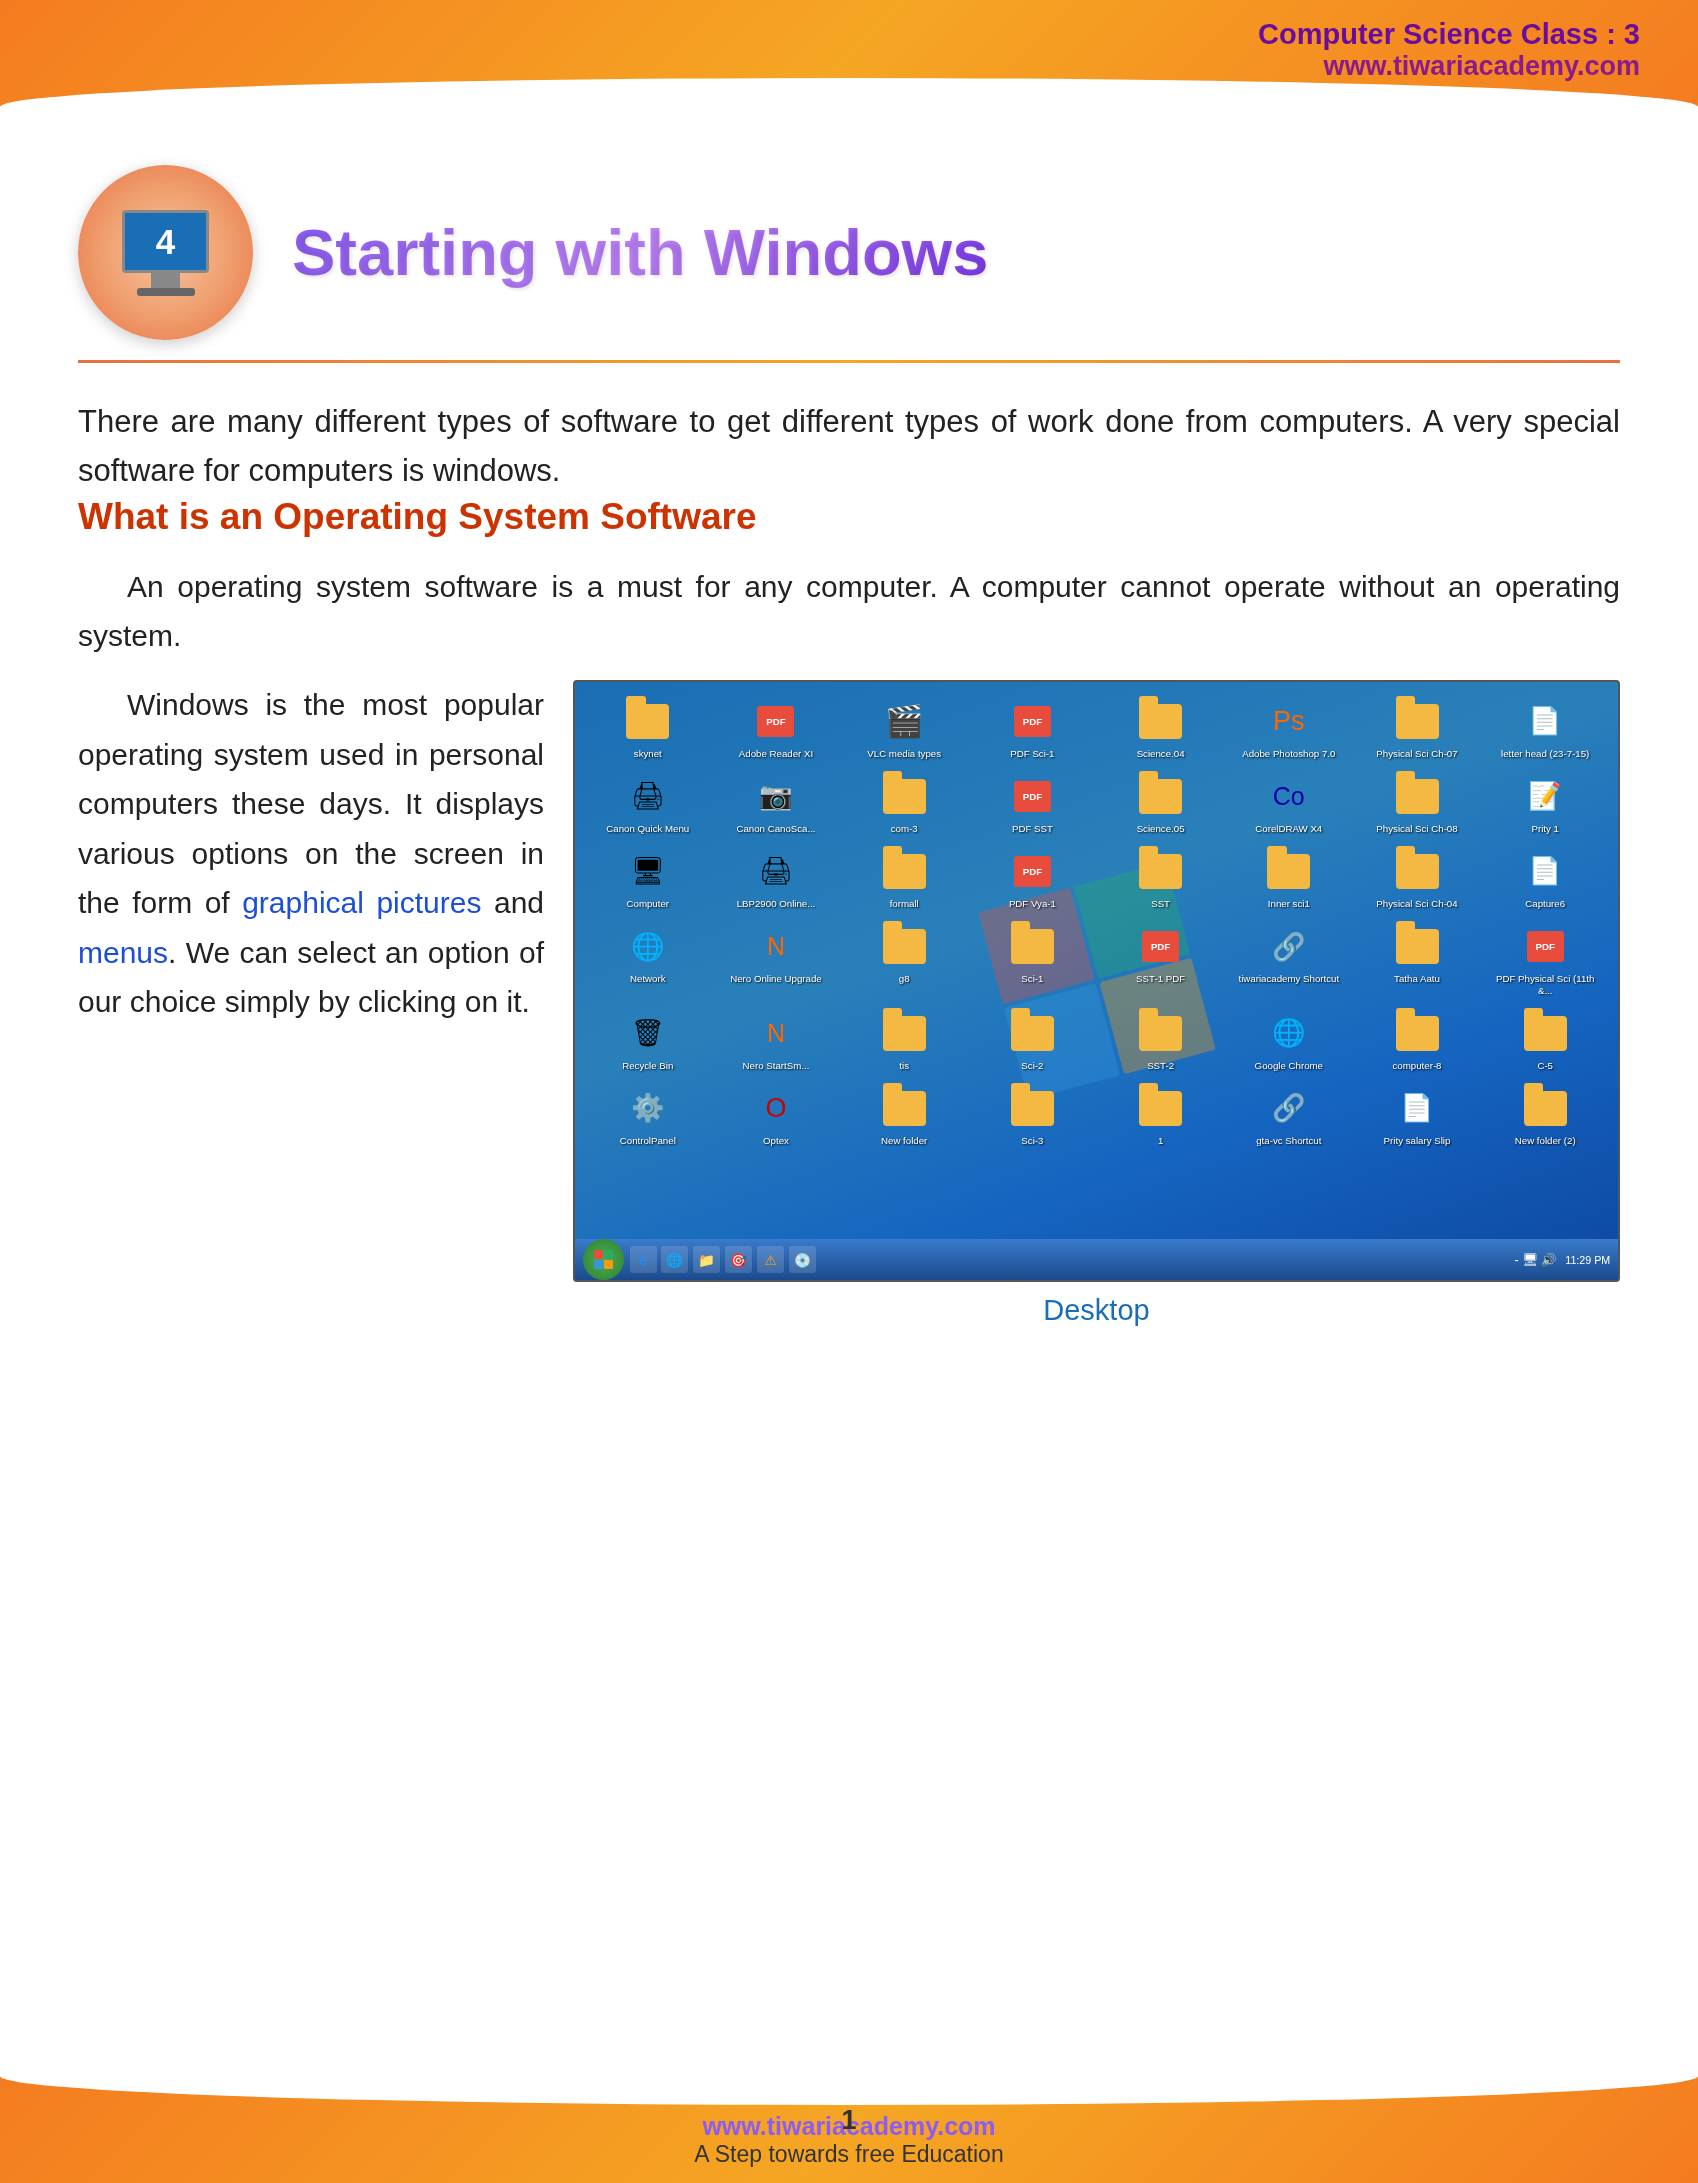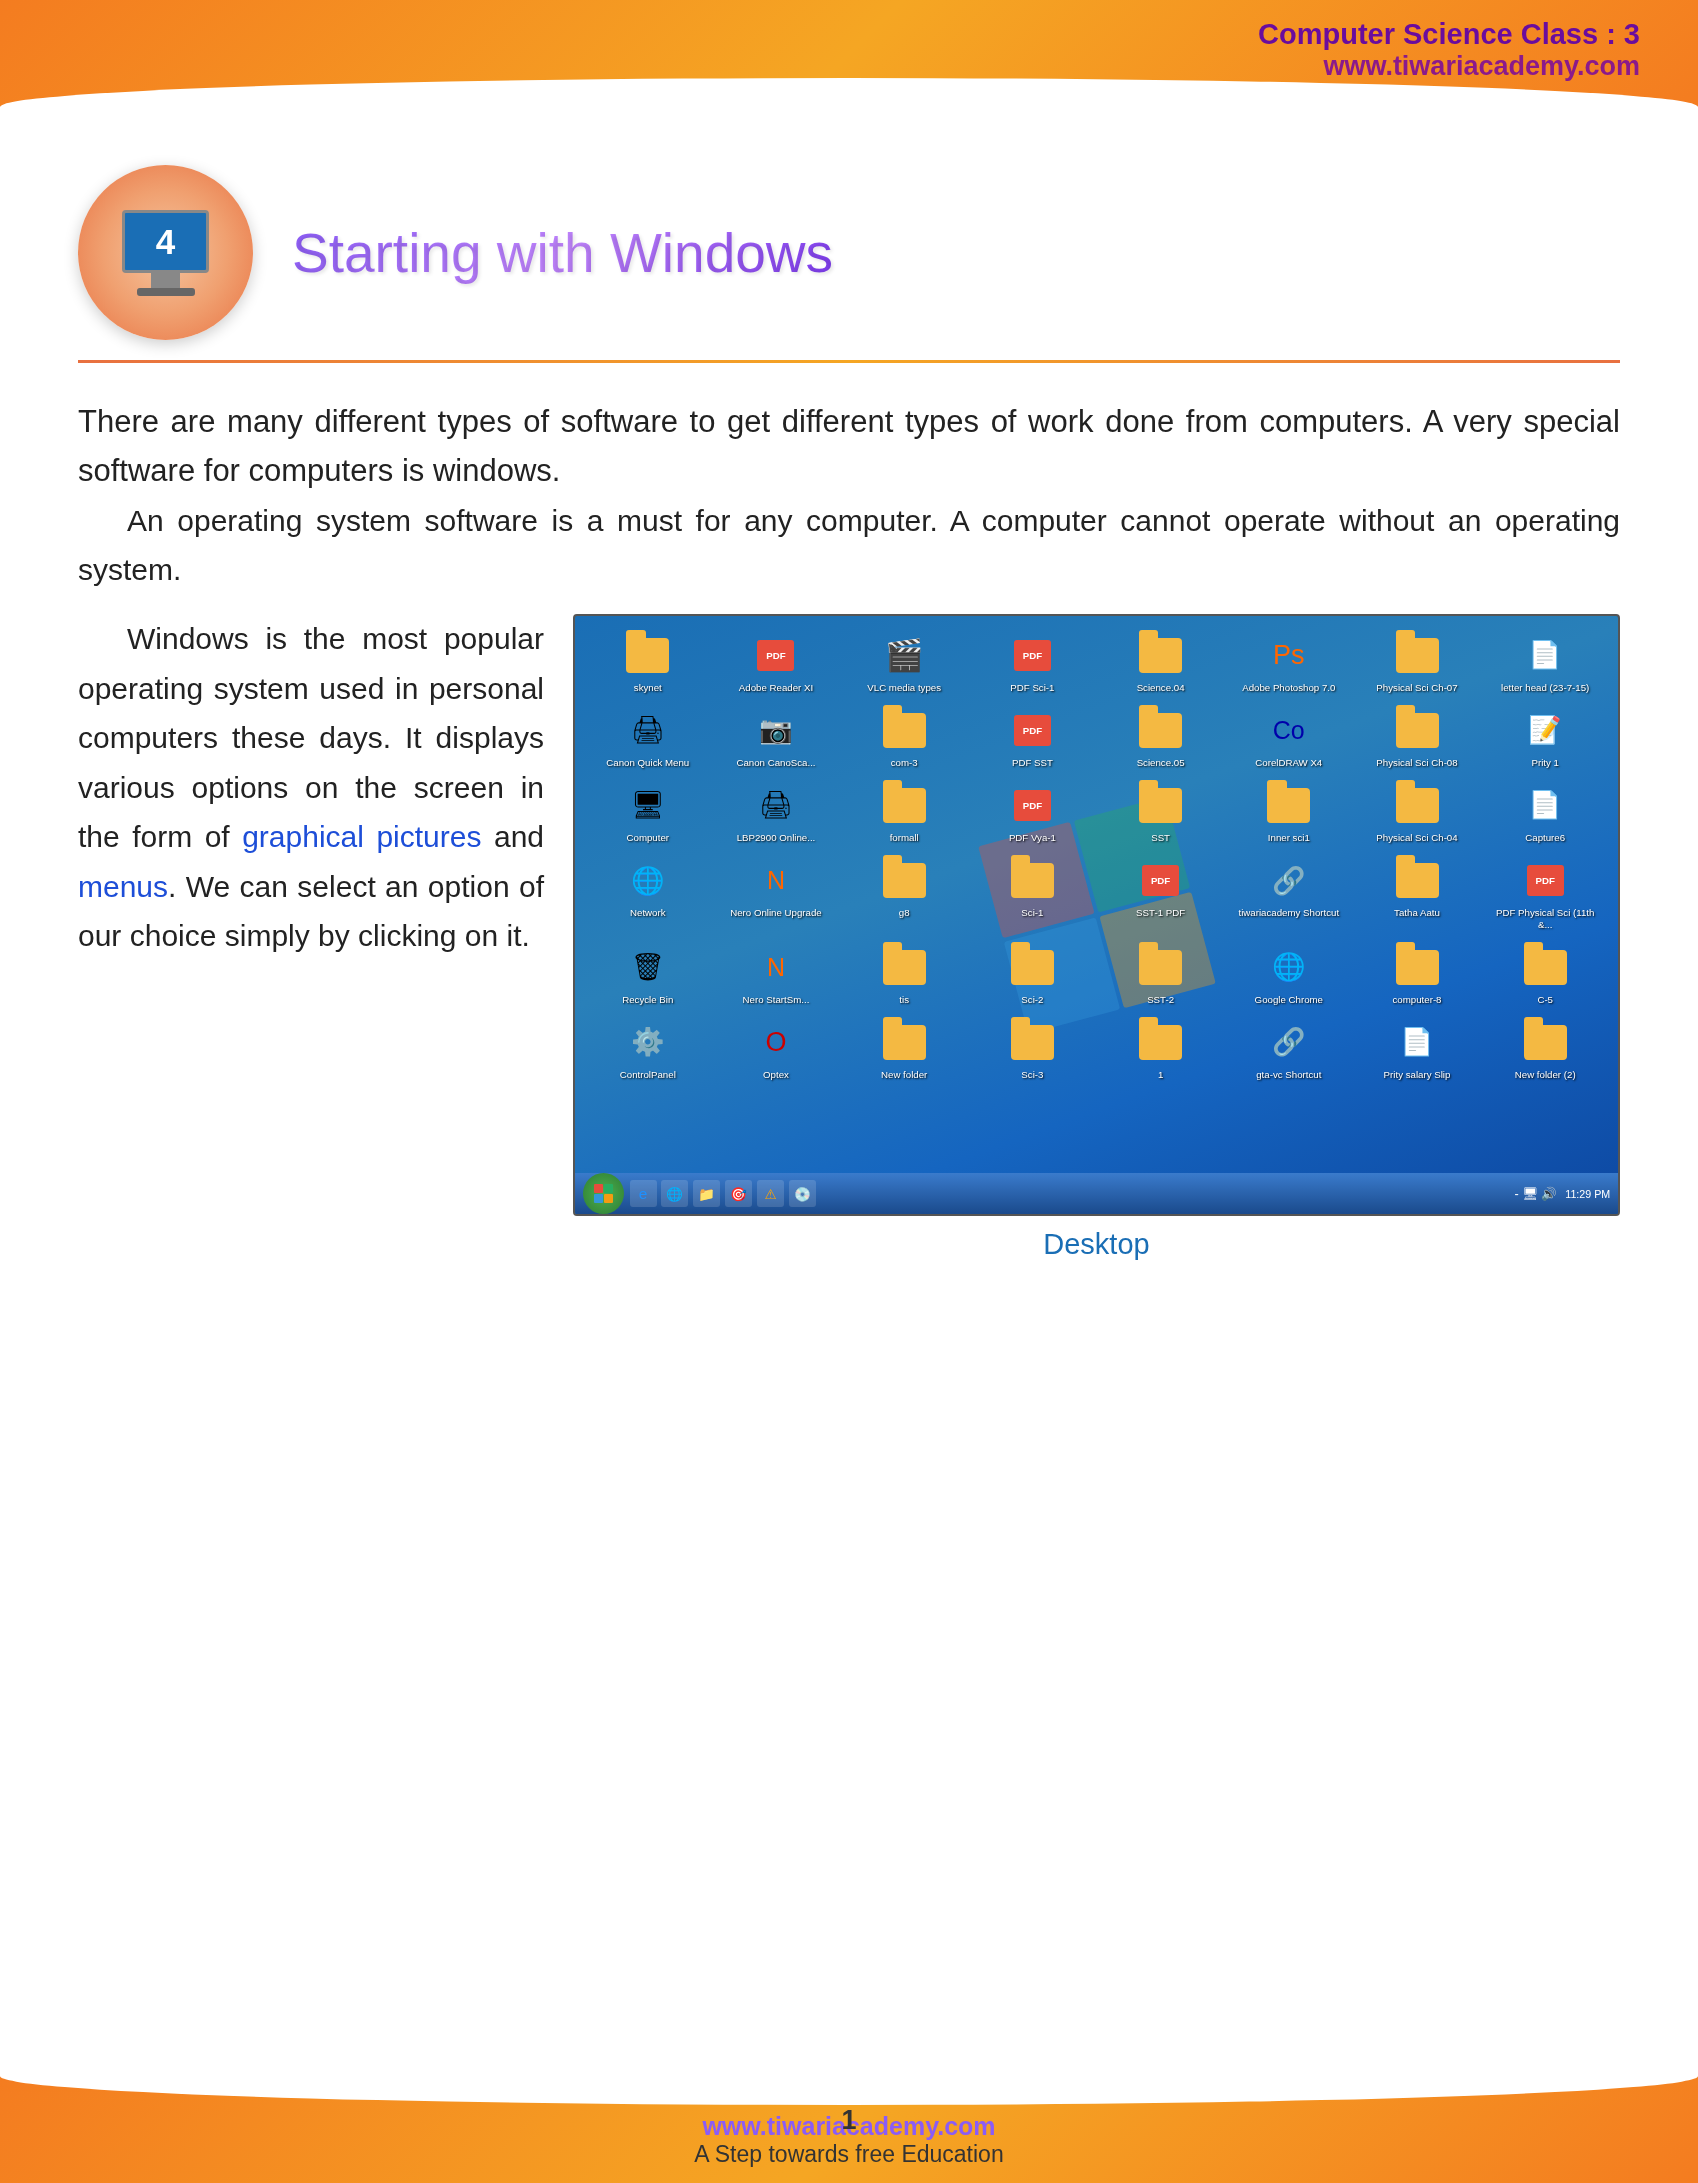--- a/index.html
+++ b/index.html
@@ -117,22 +117,22 @@
 
     .monitor-base {
       width: 58px;
       height: 7.8px;
       background: #666;
       border-radius: 2.9px;
       margin: 0 auto;
     }
 
     .chapter-title-text {
-      font-size: 55px;
-      font-weight: normal;
+      font-size: 65px;
+      font-weight: bold;
       color: #6a4c9c;
       font-family: 'Arial Black', sans-serif;
       text-shadow: 1.9px 1.9px 3.9px rgba(0,0,0,0.1);
       background: linear-gradient(135deg, #8b5cf6, #c084fc, #7c3aed);
       -webkit-background-clip: text;
       -webkit-text-fill-color: transparent;
       background-clip: text;
     }
 
     .divider-line {
@@ -399,20 +399,21 @@
         <div class="monitor-base"></div>
       </div>
     </div>
     <div class="chapter-title-text">Starting with Windows</div>
   </div>
 
   <div class="divider-line"></div>
 
   <p class="intro-text">There are many different types of software to get different types of work done from computers. A very special software for computers is windows.</p>
 
+  <div class="section-heading">What is an Operating System Software</div>
 
 
   <p class="body-text text-indent">An operating system software is a must for any computer. A computer cannot operate without an operating system.</p>
 
   <div class="desktop-section">
 
     <div class="desktop-text">
       <p class="body-text text-indent">
         <span>Windows is the most popular operating system used in personal computers these days. It displays various options on the screen in the form of </span><span class="highlight-pink">graphical pictures</span><span> and </span><span class="highlight-pink">menus</span><span>. We can select an option of our choice simply by clicking on it.</span>
       </p>

